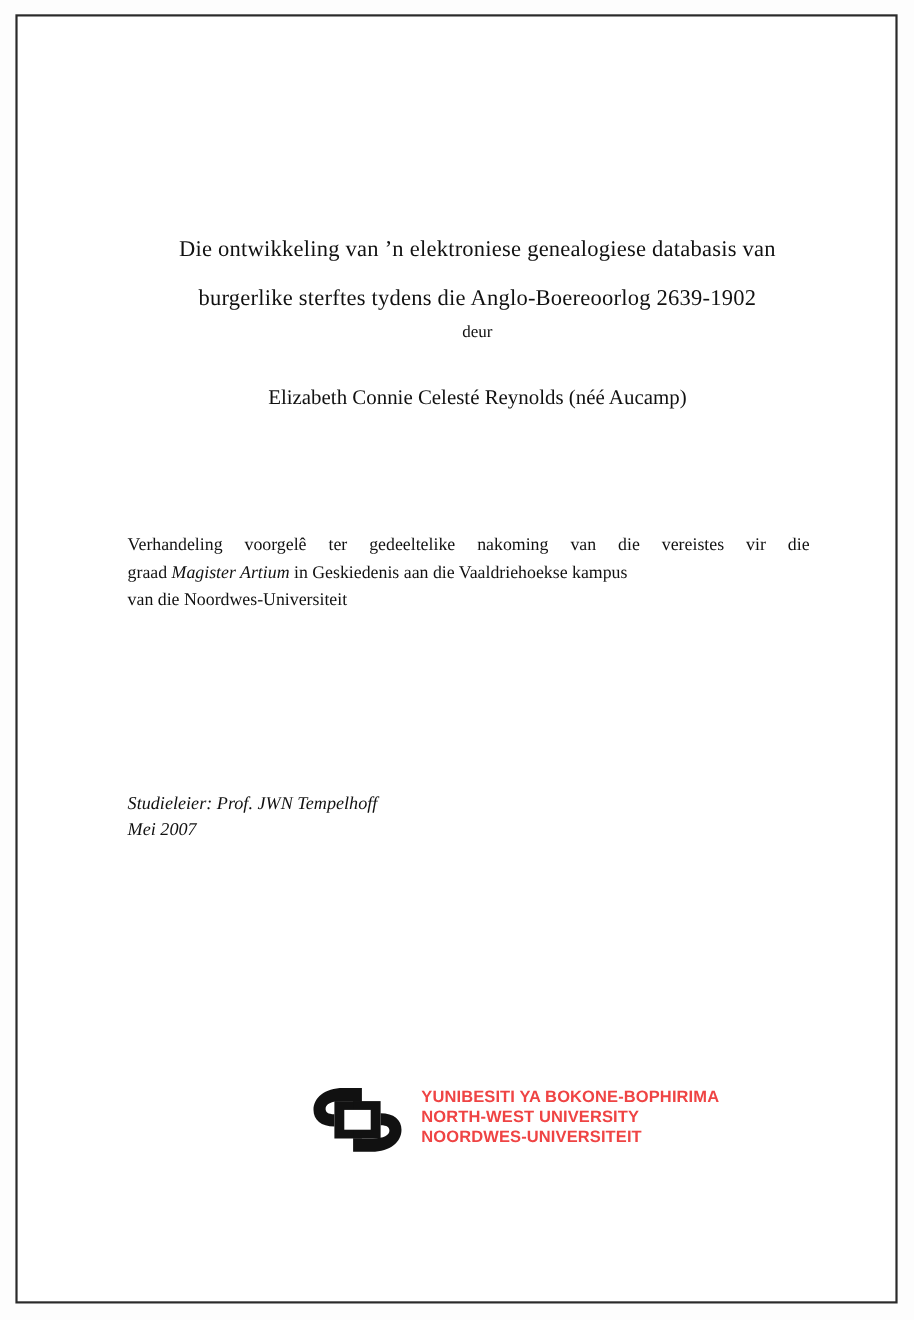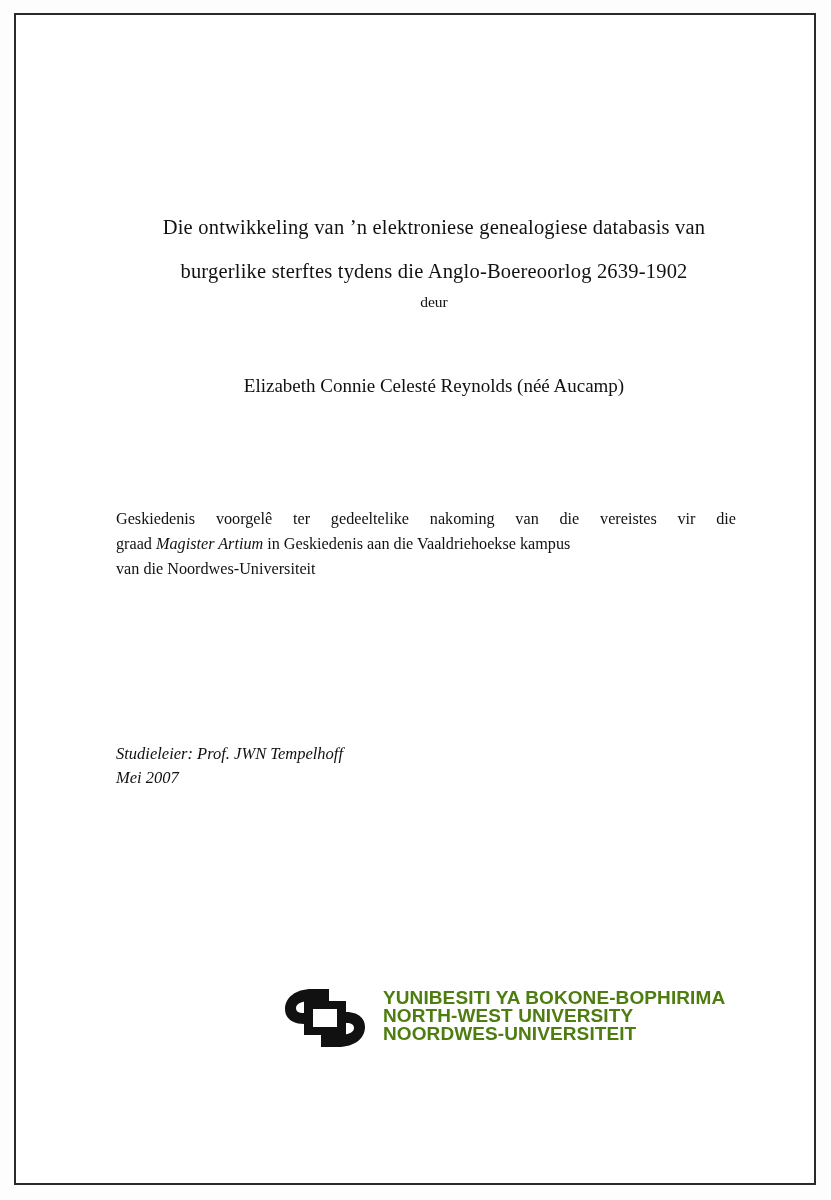--- a/index.html
+++ b/index.html
@@ -46,21 +46,21 @@
   }
   .title-line {
     display: block;
     white-space: nowrap;
   }
   .deur {
     text-align: center;
     font-size: 15.5px;
   }
   .author {
-    margin-top: 64px;
+    margin-top: 40px;
     text-align: center;
     font-size: 19px;
   }
   .statement {
     margin-top: 110px;
     font-size: 16.2px;
     line-height: 25px;
     text-align: justify;
     width: 620px;
   }
@@ -97,24 +97,24 @@
     left: 0;
     top: 2px;
     width: 108px;
     height: 66px;
   }
   .logo-text {
     position: absolute;
     left: 112px;
     top: 6px;
     font-family: "Liberation Sans", sans-serif;
-    font-size: 19px;
+    font-size: 15px;
     line-height: 18px;
     letter-spacing: 0.1px;
-    color: #4d7c0f;
+    color: #ef4444;
     font-weight: 700;
   }
   .logo-text span {
     display: block;
     white-space: nowrap;
   }
 </style>
 </head>
 <body>
 
@@ -126,21 +126,21 @@
       <div class="title-block">
         <span class="title-line">Die ontwikkeling van ’n elektroniese genealogiese databasis van</span>
         <span class="title-line">burgerlike sterftes tydens die Anglo-Boereoorlog 2639-1902</span>
       </div>
 
       <div class="deur">deur</div>
 
       <div class="author">Elizabeth Connie Celesté Reynolds (néé Aucamp)</div>
 
       <div class="statement">
-        <span class="just-line">Geskiedenis voorgelê ter gedeeltelike nakoming van die vereistes vir die</span>
+        <span class="just-line">Verhandeling voorgelê ter gedeeltelike nakoming van die vereistes vir die</span>
         <span class="plain-line"><span>graad </span><em>Magister Artium</em><span> in Geskiedenis aan die Vaaldriehoekse kampus</span></span>
         <span class="plain-line">van die Noordwes-Universiteit</span>
       </div>
 
       <div class="supervisor">
         <span>Studieleier: Prof. JWN Tempelhoff</span>
         <span>Mei 2007</span>
       </div>
 
     </div>

